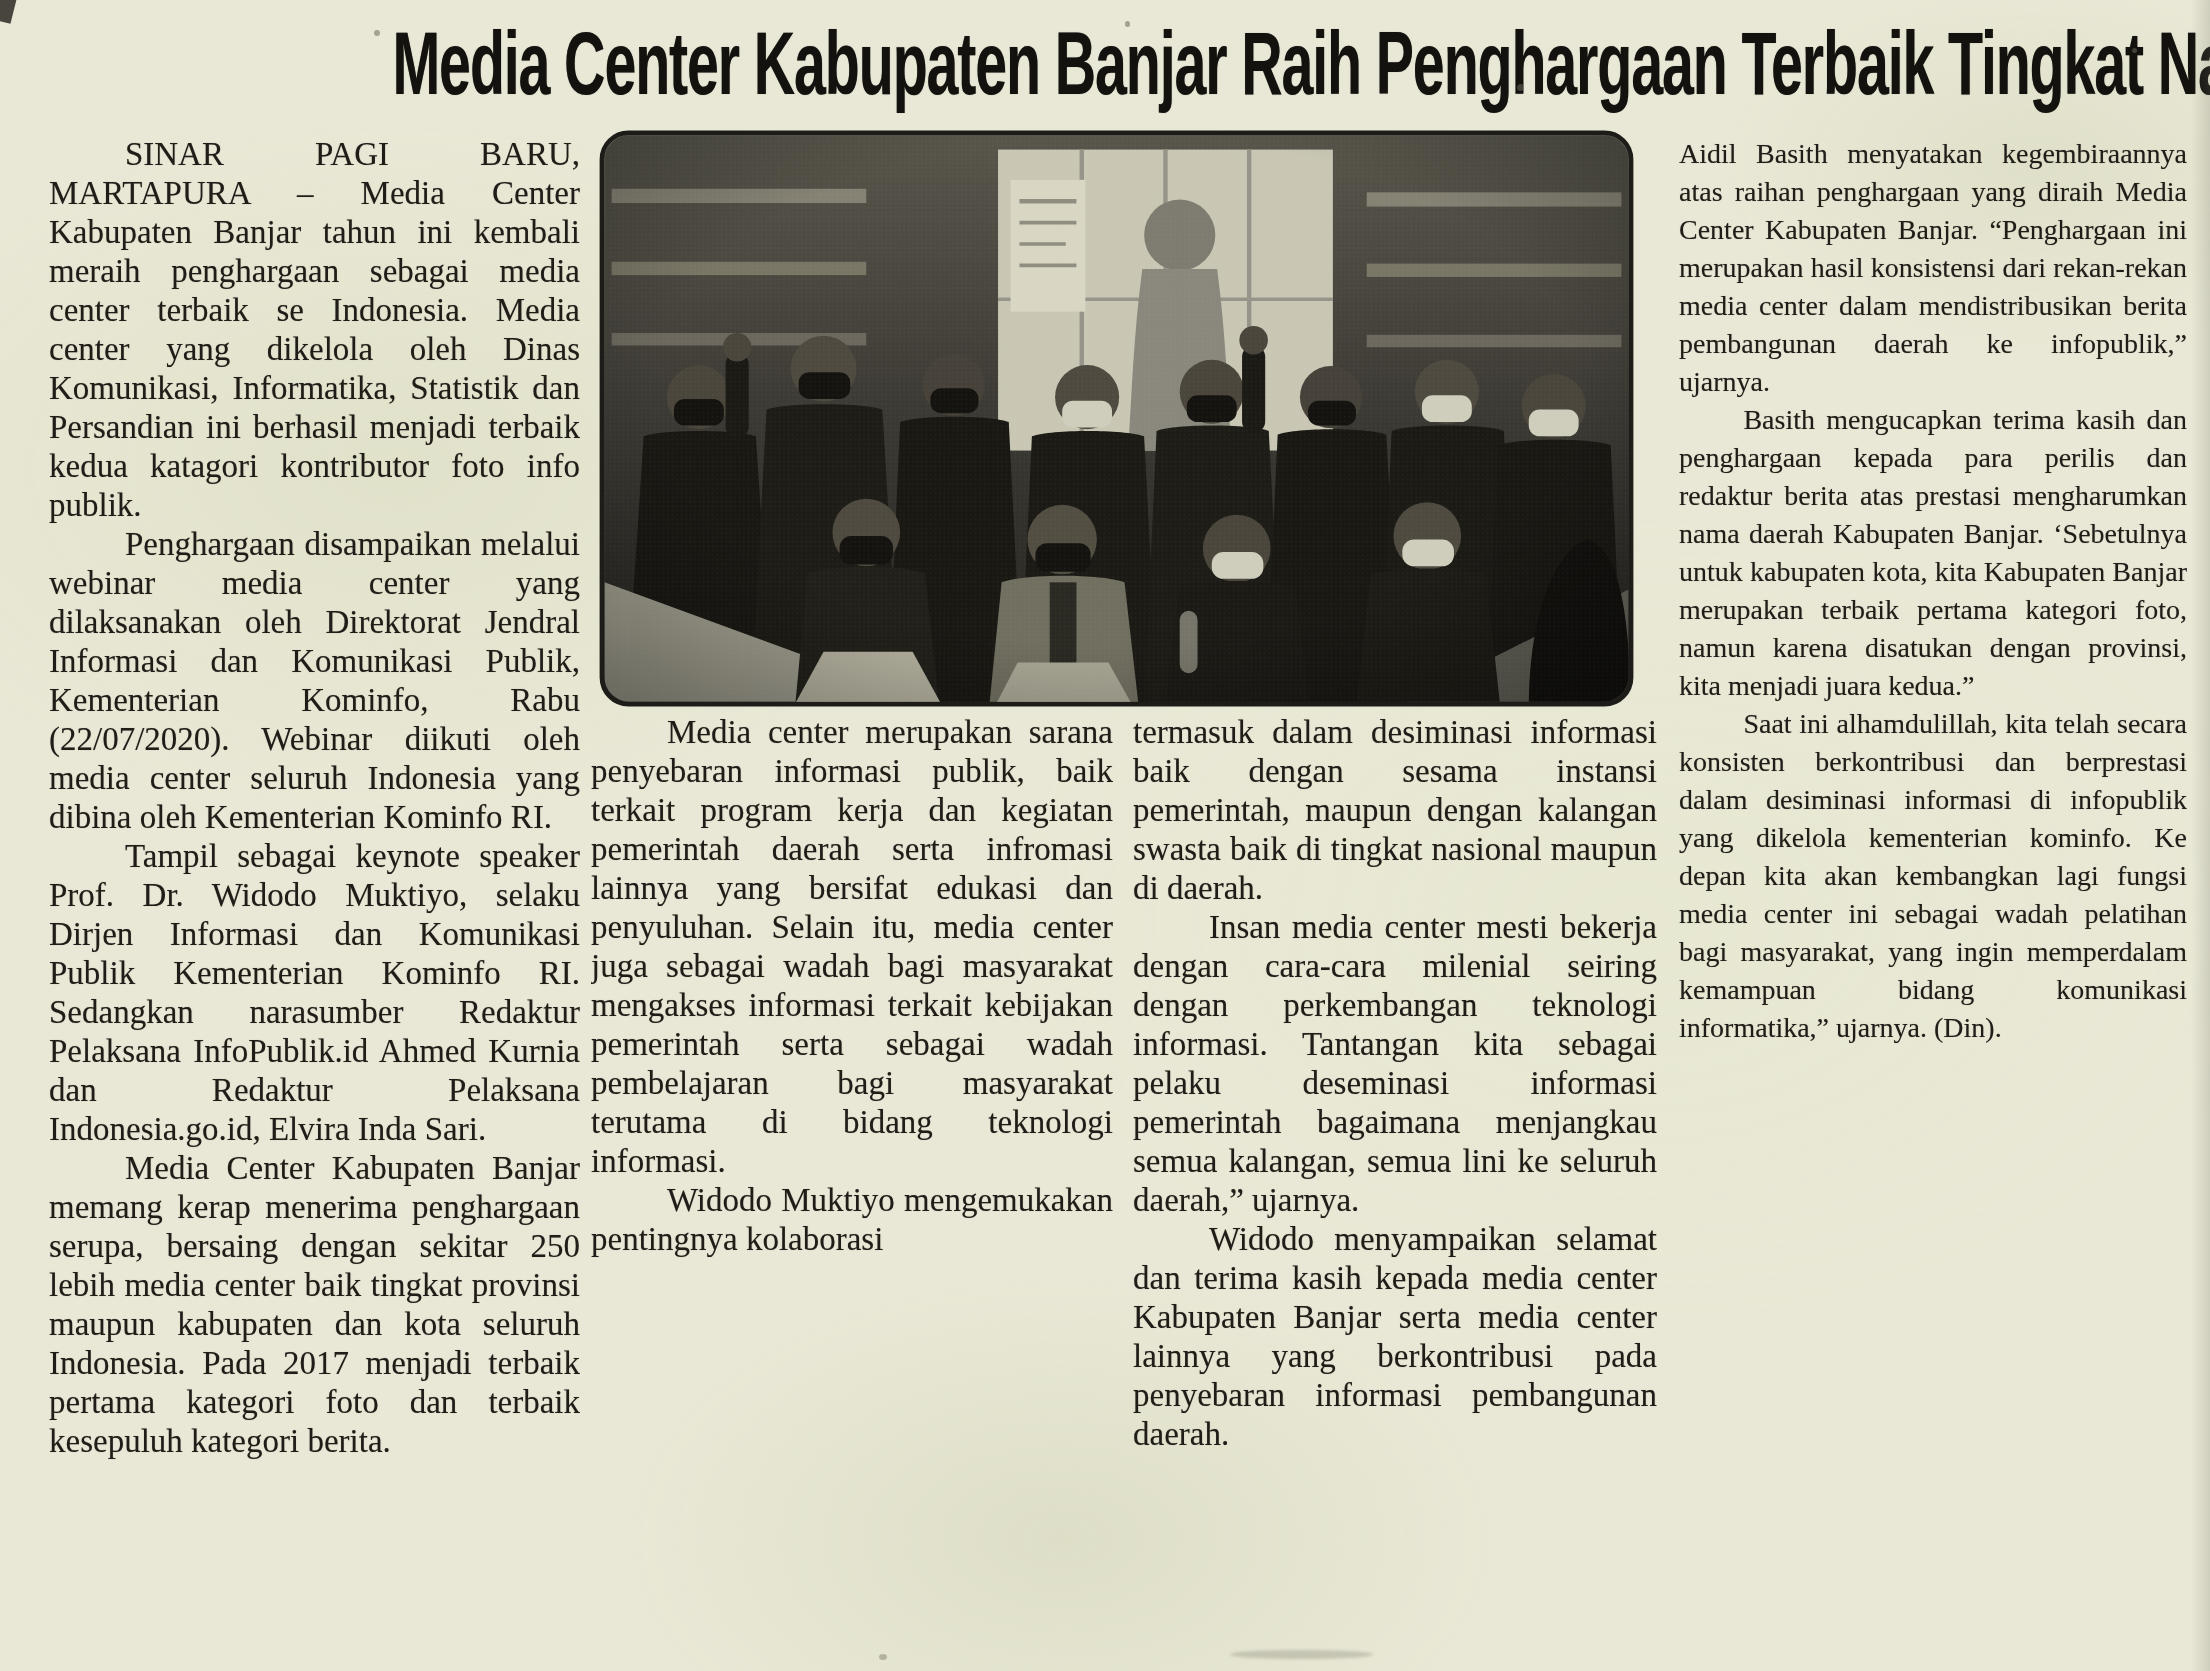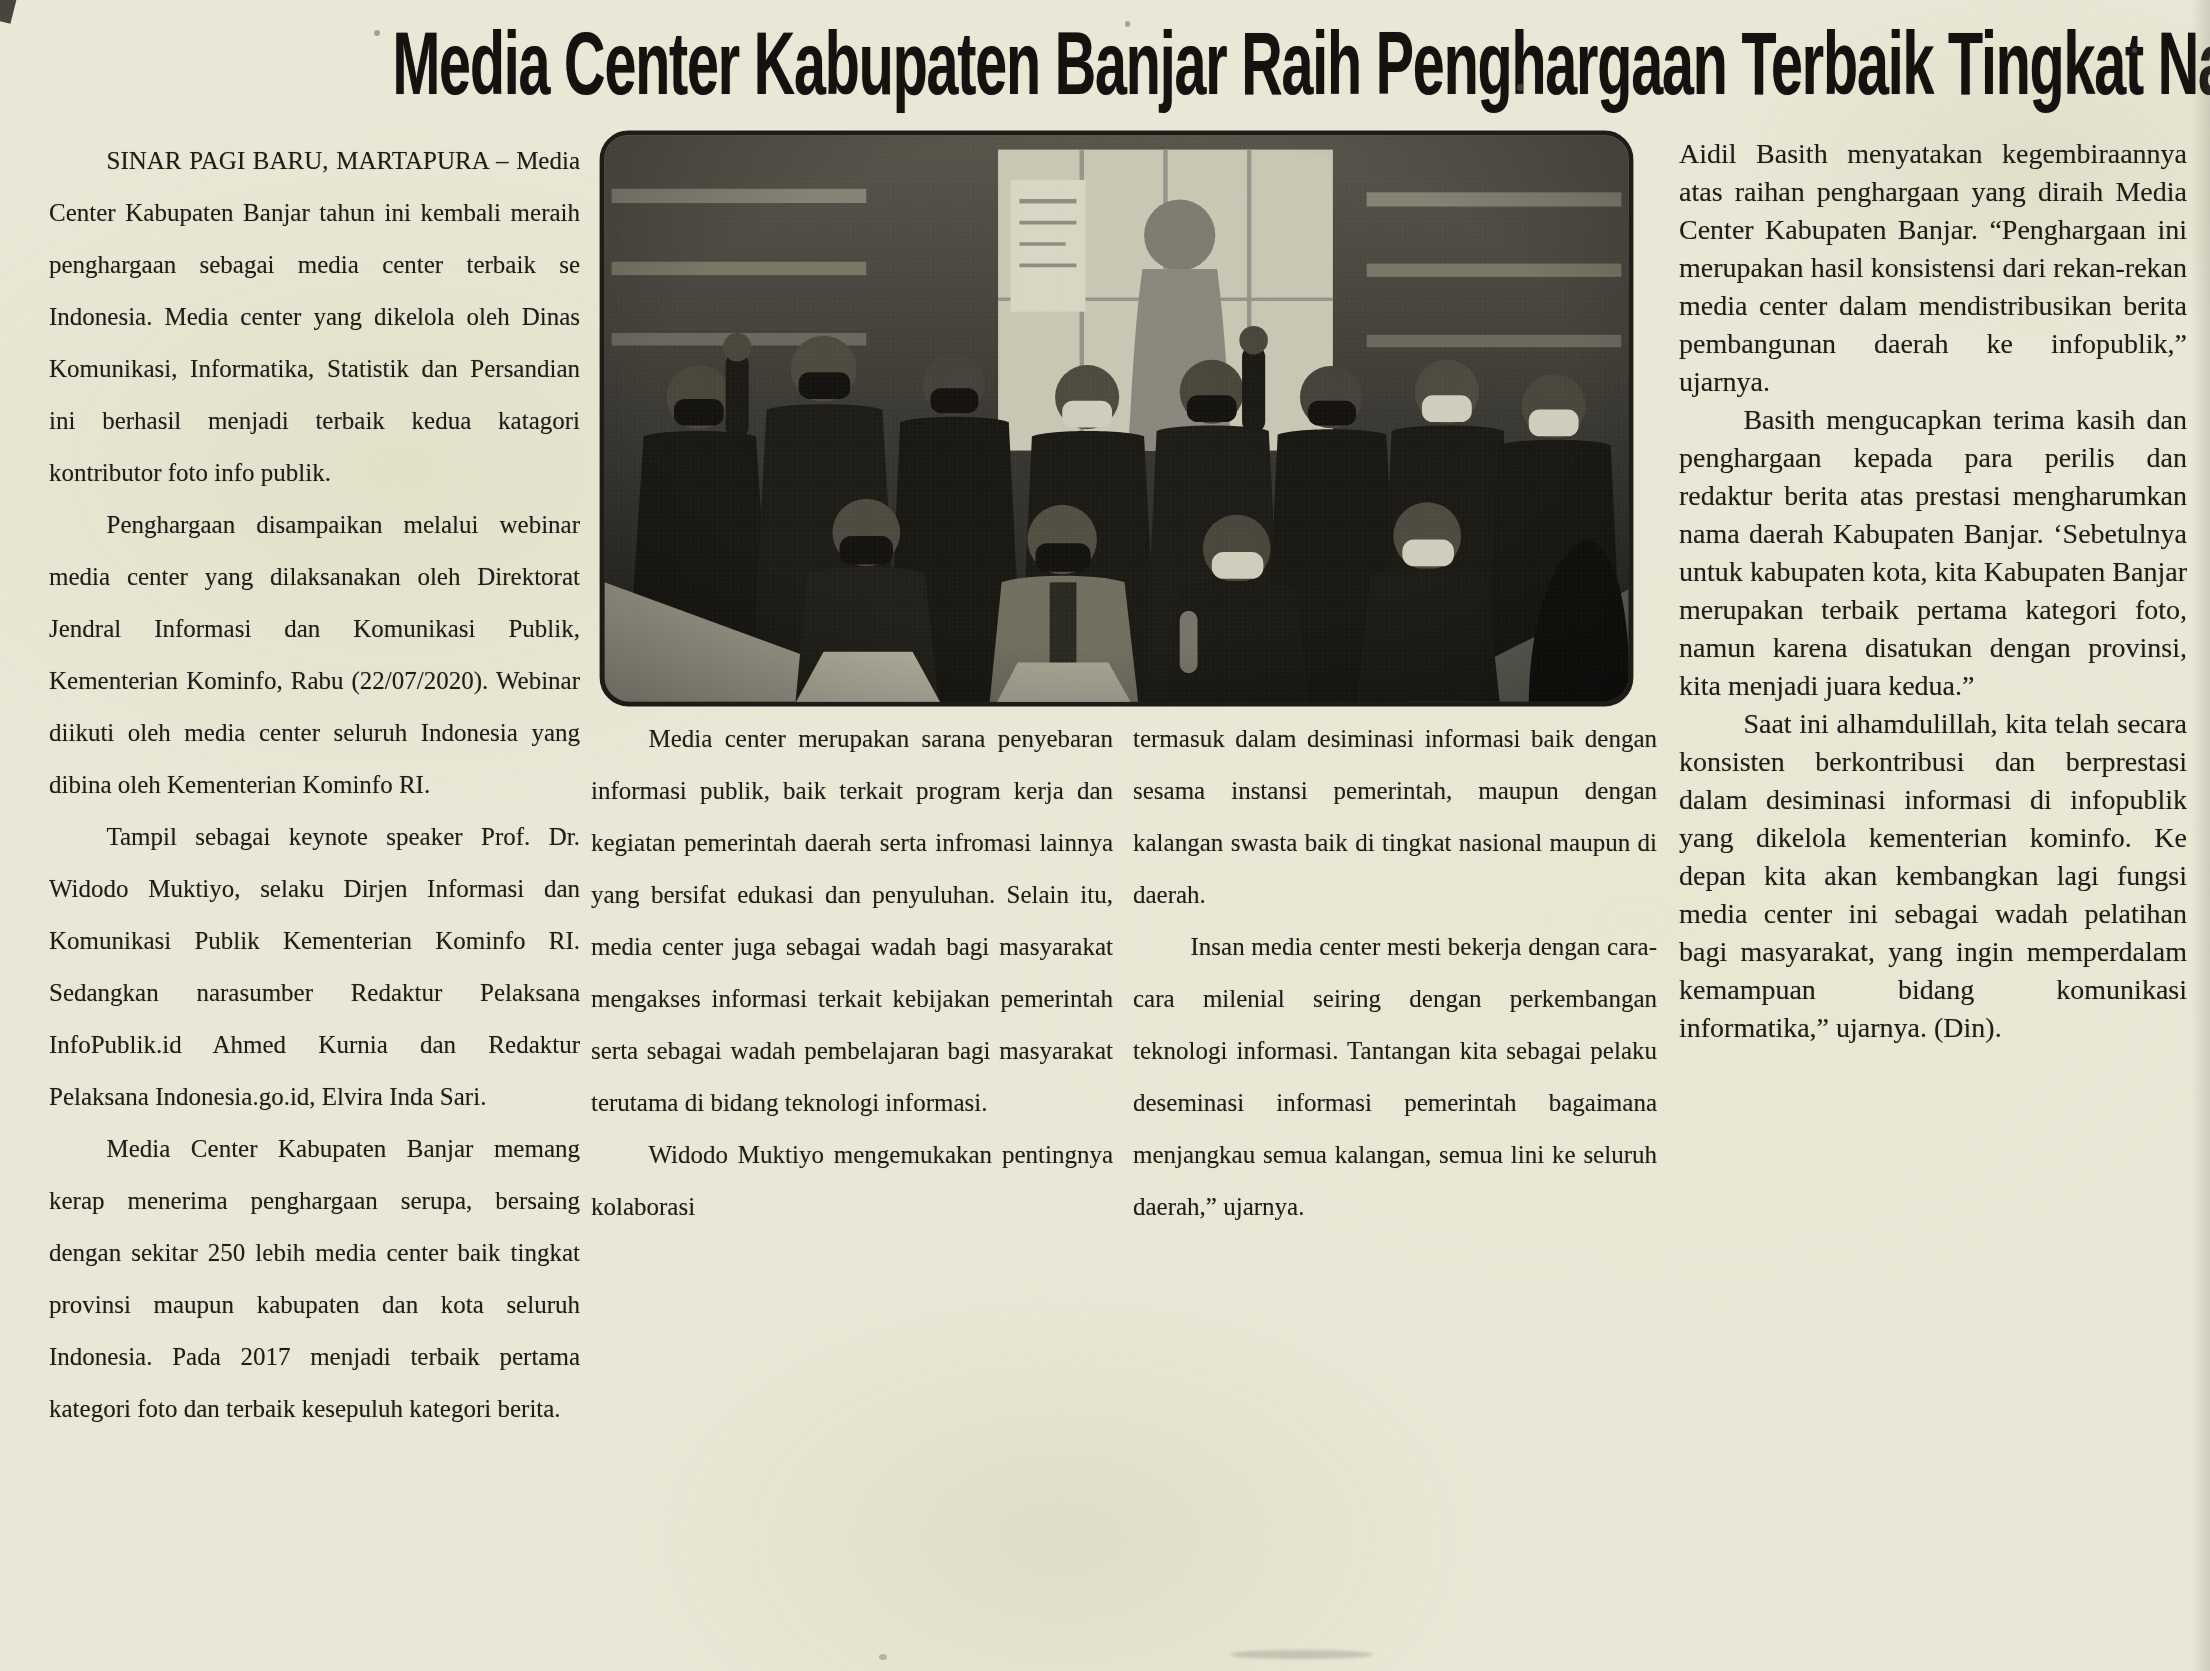--- a/index.html
+++ b/index.html
@@ -18,21 +18,21 @@
     position:absolute;left:0;right:0;top:14.3px;margin:0;
     text-align:center;white-space:nowrap;
     font-family:"Liberation Sans","DejaVu Sans",sans-serif;
     font-weight:700;font-size:89px;line-height:1.12;
     letter-spacing:-1.8px;color:#14120f;
     transform:scaleX(0.645);
     text-shadow:0 0 0.9px rgba(20,18,15,.5);
   }
   .col{
     position:absolute;text-align:justify;overflow:hidden;
-    font-size:25px;line-height:52px;
+    font-size:33px;line-height:39px;
     text-shadow:0 0 0.9px rgba(32,29,24,.35);
   }
   .col p{margin:0;padding:0;text-indent:2.3em;}
   .col p.cont{text-indent:0;}
   #col1{left:49px;  top:135px; width:531px;  height:1529px;}
   #col2{left:591px; top:713px; width:522px;  height:955px;}
   #col3{left:1133px;top:713px; width:524px;  height:955px;}
   #col4{left:1679px;top:135px; width:508px;  height:1529px; font-size:28px;line-height:38px;}
   #photo-frame{
     position:absolute;left:599px;top:130px;width:1035px;height:577px;
@@ -196,20 +196,21 @@
 </div>
 
 <div class="col" id="col2">
   <p class="para">Media center merupakan sarana penyebaran informasi publik, baik terkait program kerja dan kegiatan pemerintah daerah serta infromasi lainnya yang bersifat edukasi dan penyuluhan. Selain itu, media center juga sebagai wadah bagi masyarakat mengakses informasi terkait kebijakan pemerintah serta sebagai wadah pembelajaran bagi masyarakat terutama di bidang teknologi informasi.</p>
   <p class="para">Widodo Muktiyo mengemukakan pentingnya kolaborasi</p>
 </div>
 
 <div class="col" id="col3">
   <p class="para cont">termasuk dalam desiminasi informasi baik dengan sesama instansi pemerintah, maupun dengan kalangan swasta baik di tingkat nasional maupun di daerah.</p>
   <p class="para">Insan media center mesti bekerja dengan cara-cara milenial seiring dengan perkembangan teknologi informasi. Tantangan kita sebagai pelaku deseminasi informasi pemerintah bagaimana menjangkau semua kalangan, semua lini ke seluruh daerah,” ujarnya.</p>
+  <p class="para">Widodo menyampaikan selamat dan terima kasih kepada media center Kabupaten Banjar serta media center lainnya yang berkontribusi pada penyebaran informasi pembangunan daerah.</p>
 </div>
 
 <div class="col" id="col4">
   <p class="para cont">Aidil Basith menyatakan kegembiraannya atas raihan penghargaan yang diraih Media Center Kabupaten Banjar. “Penghargaan ini merupakan hasil konsistensi dari rekan-rekan media center dalam mendistribusikan berita pembangunan daerah ke infopublik,” ujarnya.</p>
   <p class="para">Basith mengucapkan terima kasih dan penghargaan kepada para perilis dan redaktur berita atas prestasi mengharumkan nama daerah Kabupaten Banjar. ‘Sebetulnya untuk kabupaten kota, kita Kabupaten Banjar merupakan terbaik pertama kategori foto, namun karena disatukan dengan provinsi, kita menjadi juara kedua.”</p>
   <p class="para">Saat ini alhamdulillah, kita telah secara konsisten berkontribusi dan berprestasi dalam desiminasi informasi di infopublik yang dikelola kementerian kominfo. Ke depan kita akan kembangkan lagi fungsi media center ini sebagai wadah pelatihan bagi masyarakat, yang ingin memperdalam kemampuan bidang komunikasi informatika,” ujarnya. (Din).</p>
 </div>
 
 <div class="scan-artifact" id="corner-mark"></div>
 <div class="scan-artifact speck" id="speck-a"></div>

